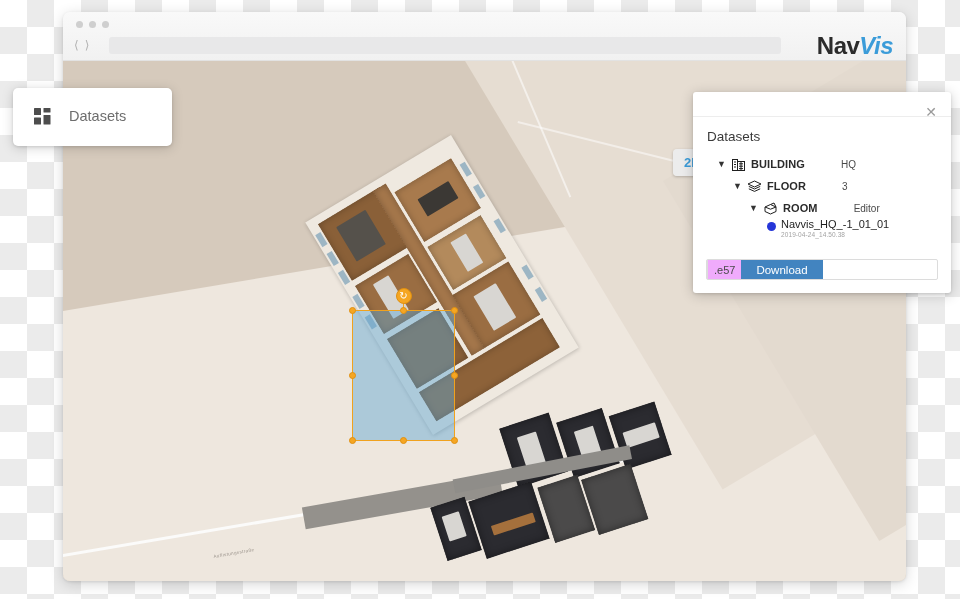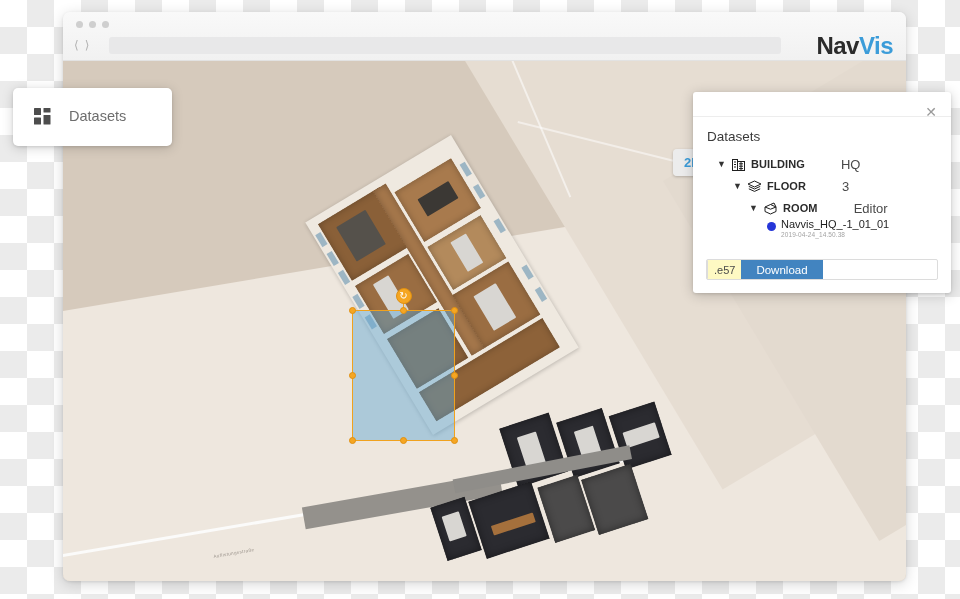--- a/index.html
+++ b/index.html
@@ -62,21 +62,21 @@
     position: absolute;
     right: 13px; top: 22px;
     font-size: 24px;
     font-weight: bold;
     letter-spacing: -0.5px;
     font-family: "Liberation Sans", sans-serif;
     line-height: 24px;
     user-select: none;
   }
   .brand-nav { color: #2b2b2b; }
-  .brand-vis { color: #3b9cd9; }
+  .brand-vis { color: #3b9cd9; font-style: italic; }
 
   
   .map-viewport {
     position: absolute;
     left: 0; top: 49px;
     width: 843px; height: 520px;
     overflow: hidden;
     background: #ece5dc;
   }
   .ground-upper {
@@ -363,21 +363,21 @@
     display: flex; align-items: center; justify-content: center;
     color: #1f1f1f;
     margin-right: 3px;
   }
   .tree-type {
     font-weight: bold;
     margin-right: 4px;
     font-size: 11px;
     letter-spacing: 0.1px;
   }
-  .tree-name { color: #4a4a4a; font-size: 13px; padding-left: 32px; }
+  .tree-name { color: #4a4a4a; font-size: 10px; padding-left: 32px; }
   .ds-dot {
     width: 9px; height: 9px; border-radius: 50%;
     background: #2636d8;
     flex: 0 0 9px;
     margin-right: 5px;
     margin-top: 3px;
   }
   .ds-texts { display: flex; flex-direction: column; line-height: 1.05; }
   .ds-name { font-size: 11px; color: #1f1f1f; }
   .ds-time { font-size: 6.5px; color: #a3a3a3; margin-top: 1px; letter-spacing: 0.1px; }
@@ -397,21 +397,21 @@
     padding: 0 7px;
     font-size: 11.5px;
     color: #444;
     background: #fff;
     font-family: "Liberation Sans", sans-serif;
   }
   .fname-input::placeholder { color: #b6b6b6; }
   .ext-label {
     display: flex; align-items: center;
     padding: 0 6px;
-    background: #fef9c3;
+    background: #f0abfc;
     color: #4a4a4a;
     font-size: 11px;
     border-left: 1px solid #dcdcdc;
   }
   .dl-btn {
     display: flex; align-items: center; justify-content: center;
     padding: 0 15px;
     background: #4284c0;
     color: #ffffff;
     font-size: 11.5px;

